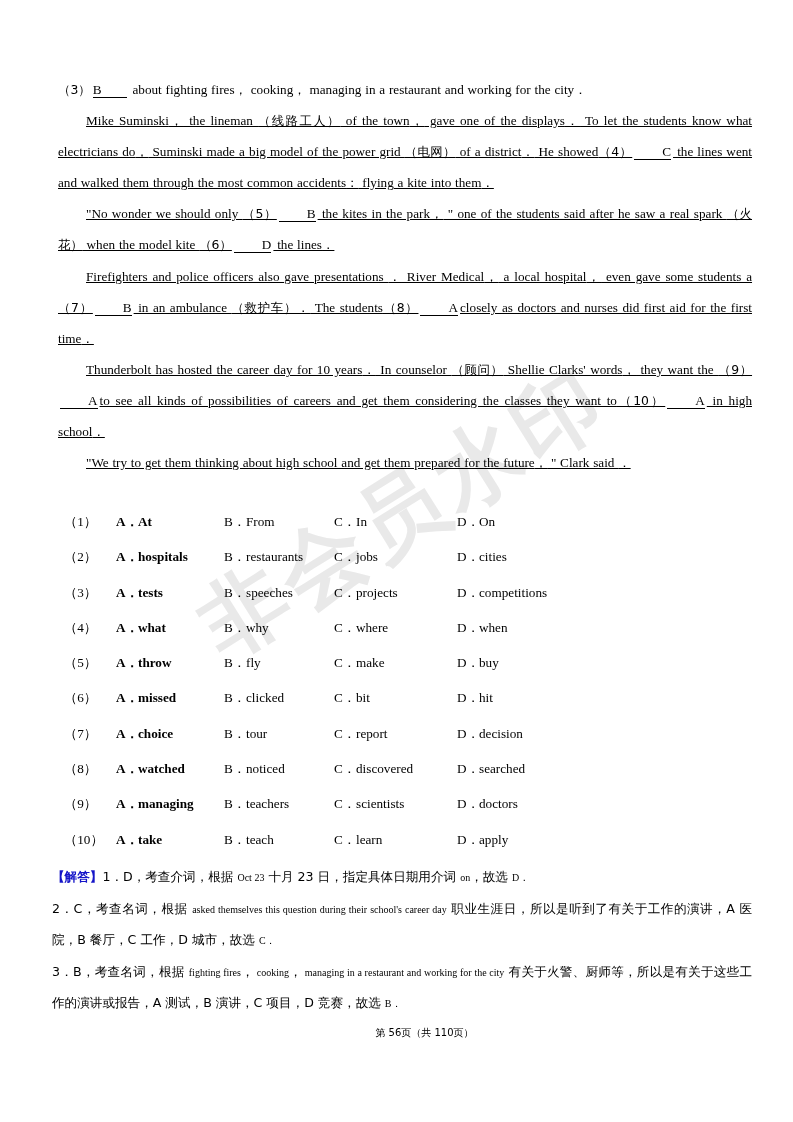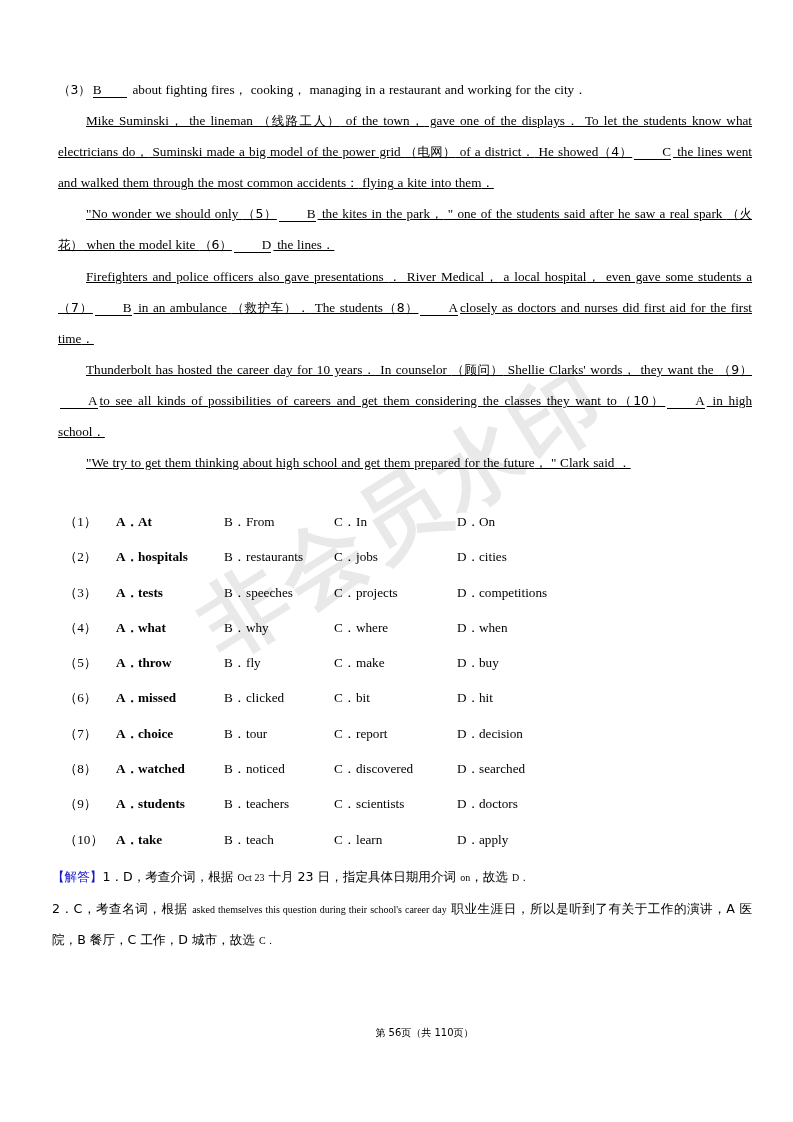--- a/index.html
+++ b/index.html
@@ -137,21 +137,21 @@
     margin: 0;
     text-align: justify;
     text-align-last: left;
   }
   .epara .en {
     font-family: "Liberation Serif", "DejaVu Serif", serif;
     font-size: 10px;
   }
   .tag-answer {
     color: #1414c8;
-    font-weight: 400;
+    font-weight: 700;
   }
 
   
   .footer {
     position: absolute;
     left: 0;
     top: 1026px;
     width: 793px;
     text-align: center;
     font-family: "DejaVu Sans", sans-serif;
@@ -232,37 +232,38 @@
         </div>
         <div class="opt-row">
           <span class="opt-num">（8）</span>
           <span class="opt-cell opt-a"><span class="ltr">A．</span><span>watched</span></span>
           <span class="opt-cell opt-b"><span class="ltr">B．</span><span>noticed</span></span>
           <span class="opt-cell opt-c"><span class="ltr">C．</span><span>discovered</span></span>
           <span class="opt-cell opt-d"><span class="ltr">D．</span><span>searched</span></span>
         </div>
         <div class="opt-row">
           <span class="opt-num">（9）</span>
-          <span class="opt-cell opt-a"><span class="ltr">A．</span><span>students</span></span>
+          <span class="opt-cell opt-a"><span class="ltr">A．</span><span>managing</span></span>
           <span class="opt-cell opt-b"><span class="ltr">B．</span><span>teachers</span></span>
           <span class="opt-cell opt-c"><span class="ltr">C．</span><span>scientists</span></span>
           <span class="opt-cell opt-d"><span class="ltr">D．</span><span>doctors</span></span>
         </div>
         <div class="opt-row">
           <span class="opt-num">（10）</span>
           <span class="opt-cell opt-a"><span class="ltr">A．</span><span>take</span></span>
           <span class="opt-cell opt-b"><span class="ltr">B．</span><span>teach</span></span>
           <span class="opt-cell opt-c"><span class="ltr">C．</span><span>learn</span></span>
           <span class="opt-cell opt-d"><span class="ltr">D．</span><span>apply</span></span>
         </div>
       </div>
 
     <div class="explain" id="explain-host">
         <div class="epara"><span class="tag-answer">【解答】</span><span class="cn-seg">1．D，考查介词，根据 </span><span class="en">Oct 23</span><span class="cn-seg"> 十月 23 日，指定具体日期用介词 </span><span class="en">on</span><span class="cn-seg">，故选 </span><span class="en">D．</span></div>
         <div class="epara"><span class="cn-seg">2．C，考查名词，根据 </span><span class="en">asked themselves this question during their school's career day</span><span class="cn-seg"> 职业生涯日，所以是听到了有关于工作的演讲，A 医院，B 餐厅，C 工作，D 城市，故选 </span><span class="en">C．</span></div>
+        <div class="epara"><span class="cn-seg">3．B，考查名词，根据 </span><span class="en">fighting fires</span><span class="cn-seg">，</span><span class="en">  cooking</span><span class="cn-seg">，</span><span class="en">  managing in a restaurant and working for the city</span><span class="cn-seg"> 有关于火警、厨师等，所以是有关于这些工作的演讲或报告，A 测试，B 演讲，C 项目，D 竞赛，故选 </span><span class="en">B．</span></div>
       </div>
 
     <div class="footer">
       <span>第 56页（共 110页）</span>
     </div>
 
   </div>
 </div>
 
 </body></html>

